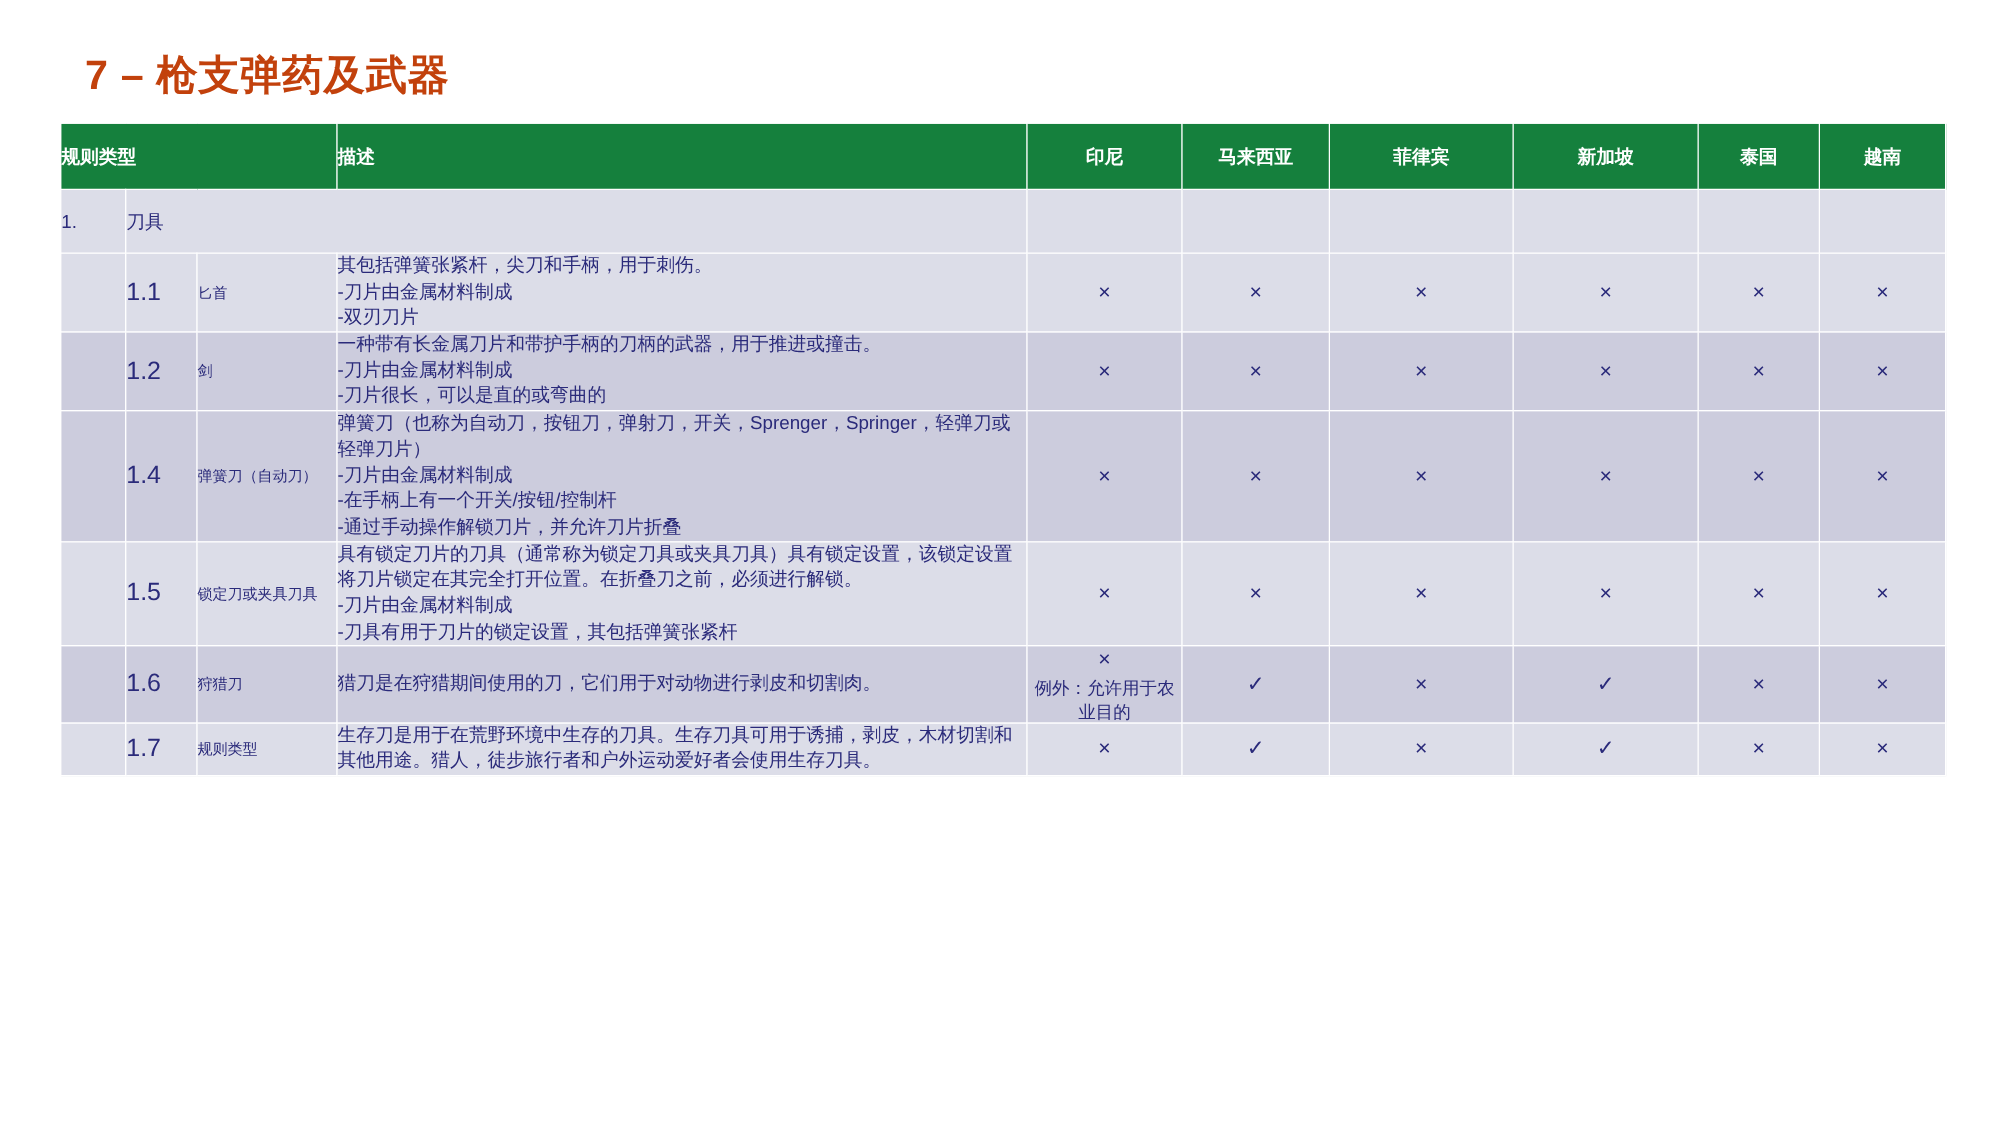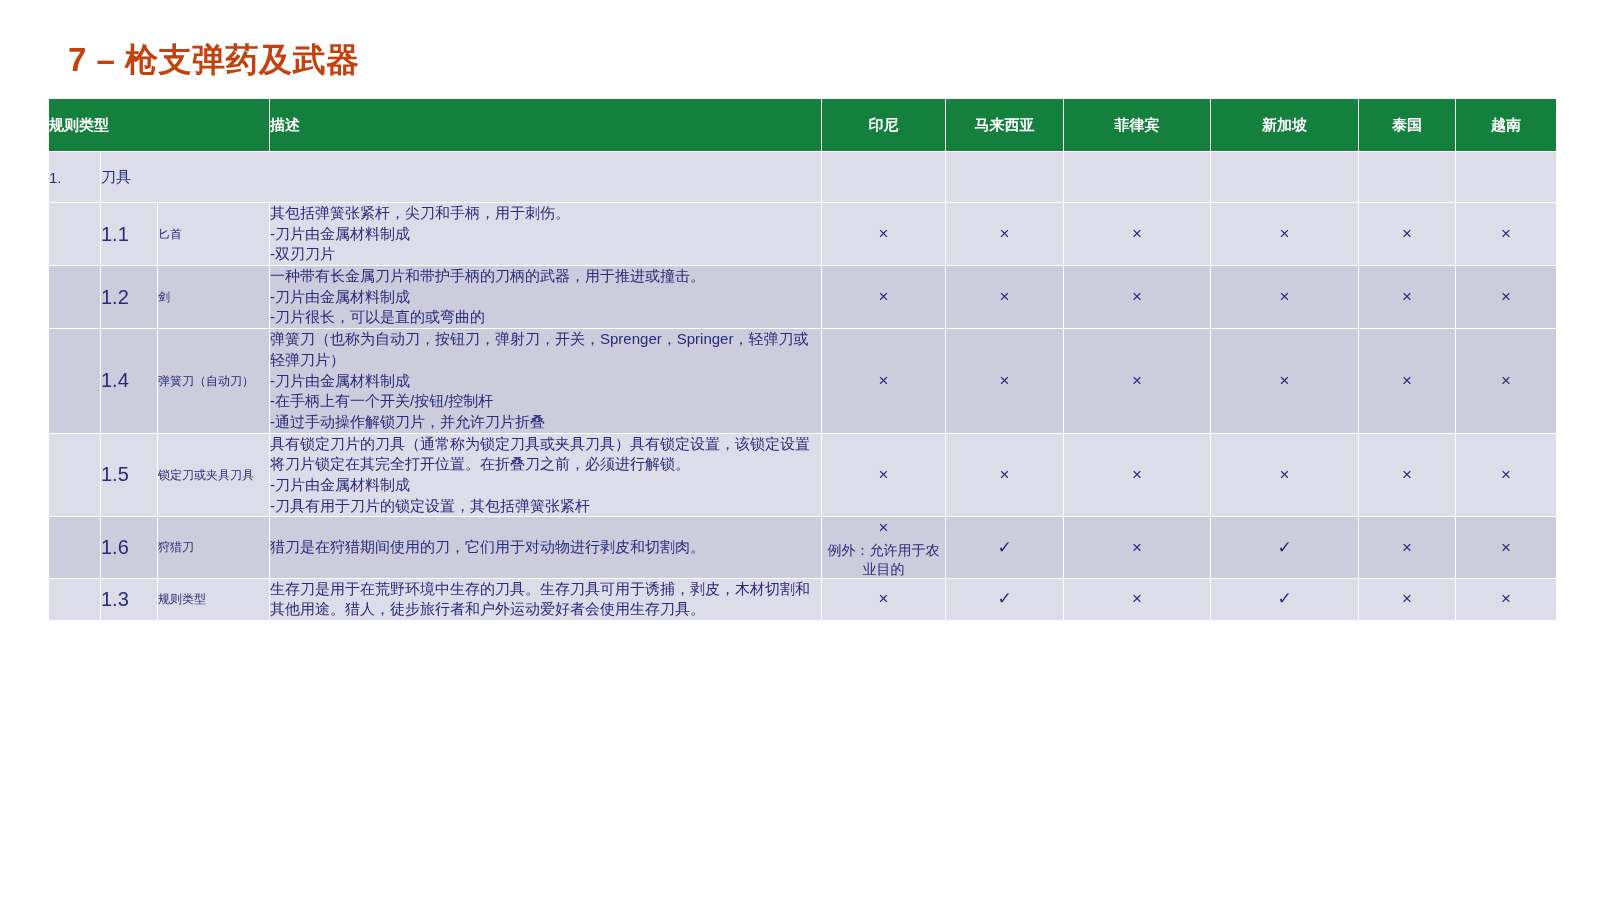--- a/index.html
+++ b/index.html
@@ -224,21 +224,21 @@
         </td>
         <td class="mark">✓</td>
         <td class="mark">×</td>
         <td class="mark">✓</td>
         <td class="mark">×</td>
         <td class="mark">×</td>
       </tr>
 
       <tr>
         <td class="empty"></td>
-        <td class="num">1.3</td>
+        <td class="num">1.7</td>
         <td class="name">规则类型</td>
         <td class="desc">生存刀是用于在荒野环境中生存的刀具。生存刀具可用于诱捕，剥皮，木材切割和其他用途。猎人，徒步旅行者和户外运动爱好者会使用生存刀具。</td>
         <td class="mark">×</td>
         <td class="mark">✓</td>
         <td class="mark">×</td>
         <td class="mark">✓</td>
         <td class="mark">×</td>
         <td class="mark">×</td>
       </tr>
 

